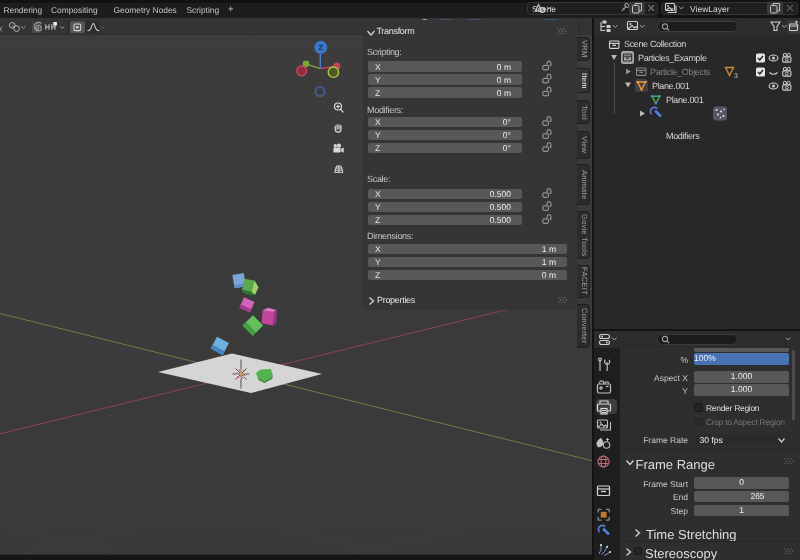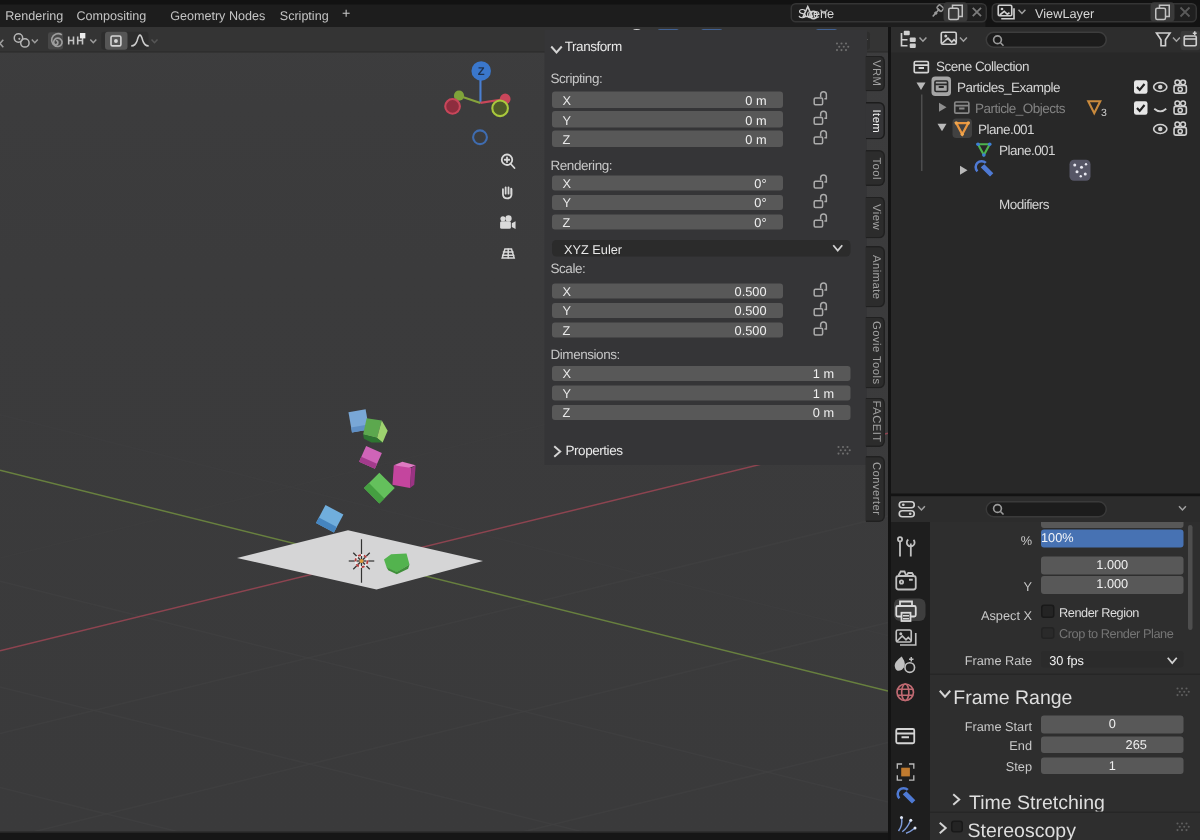--- a/index.html
+++ b/index.html
@@ -294,39 +294,33 @@
         </div>
       <div class="nfield" style="top:54px;">
           <span class="ax">Y</span>
           <span class="val">0 m</span>
         </div>
       <div class="nfield" style="top:67px;">
           <span class="ax">Z</span>
           <span class="val">0 m</span>
         </div>
 
-      <div class="nlabel" style="top:85px;">Rendering:</div>
+      <div class="nlabel" style="top:85px;">Modifiers:</div>
       <div class="nfield" style="top:96.5px;">
           <span class="ax">X</span>
           <span class="val">0°</span>
         </div>
       <div class="nfield" style="top:109.5px;">
           <span class="ax">Y</span>
           <span class="val">0°</span>
         </div>
       <div class="nfield" style="top:122.5px;">
           <span class="ax">Z</span>
           <span class="val">0°</span>
         </div>
-      <div class="abs" style="left:5px;top:139.5px;width:199px;height:11px;background:#2b2b2b;border-radius:3px;">
-        <div class="txt" style="left:8px;top:1px;font-size:8.5px;color:#e9e9e9;">XYZ Euler</div>
-        <svg class="abs" style="right:4px;top:2.5px" width="9" height="7" viewBox="0 0 9 7">
-            <path d="M 1.5 1.5 L 4.5 5 L 7.5 1.5" fill="none" stroke="#d0d0d0" stroke-width="1.2"></path>
-          </svg>
-      </div>
 
       <div class="nlabel" style="top:153.5px;">Scale:</div>
       <div class="nfield" style="top:168.5px;">
           <span class="ax">X</span>
           <span class="val">0.500</span>
         </div>
       <div class="nfield" style="top:181.5px;">
           <span class="ax">Y</span>
           <span class="val">0.500</span>
         </div>
@@ -639,28 +633,28 @@
     <div class="abs" id="pr-body" style="left:26px;top:17px;width:180px;height:212px;">
       <style>
         .plabel { position:absolute; font-size:8.5px; color:#c8c8c8; text-align:right; width:60px; left:8px; }
         .pfield { position:absolute; left:74px; width:95px; height:11.5px; background:#585858; border-radius:2px;
                   font-size:8.5px; color:#efefef; text-align:center; line-height:11.5px; }
         .phead  { position:absolute; font-size:13px; color:#dedede; }
       </style>
       <div class="abs" style="left:74px;top:0px;width:95px;height:3.5px;background:#585858;border-radius:0 0 2px 2px;"></div>
       <div class="abs" style="left:74px;top:5px;width:95px;height:11.5px;background:#4772b3;border-radius:2px;font-size:8.5px;color:#f2f4f8;line-height:11.5px;">100%</div>
       <div class="plabel" style="top:6.5px;">%</div>
-      <div class="plabel" style="top:24.5px;margin-top:32px;">Aspect X</div>
+      <div class="plabel" style="top:24.5px;">Aspect X</div>
       <div class="pfield" style="top:23px;">1.000</div>
       <div class="plabel" style="top:37.5px;">Y</div>
       <div class="pfield" style="top:36px;">1.000</div>
       <div class="abs" style="left:74px;top:55px;width:8.5px;height:8.5px;background:#242424;border:1px solid #191919;border-radius:2px;"></div>
       <div class="txt" style="left:86px;top:54.5px;font-size:8.5px;color:#dedede;letter-spacing:-0.3px;">Render Region</div>
       <div class="abs" style="left:74px;top:69.5px;width:8.5px;height:8.5px;background:#2a2a2a;border:1px solid #232323;border-radius:2px;"></div>
-      <div class="txt" style="left:86px;top:69px;font-size:8.5px;color:#757575;letter-spacing:-0.3px;">Crop to Render Plane</div>
+      <div class="txt" style="left:86px;top:69px;font-size:8.5px;color:#757575;letter-spacing:-0.3px;">Crop to Aspect Region</div>
       <div class="plabel" style="top:87px;">Frame Rate</div>
       <div class="abs" style="left:74px;top:85.5px;width:95px;height:11.5px;background:#2b2b2b;border-radius:2px;">
         <div class="txt" style="left:5.5px;top:1.2px;font-size:8.5px;color:#efefef;">30 fps</div>
         <svg class="abs" style="right:3px;top:3px" width="9" height="7" viewBox="0 0 9 7">
             <path d="M 1.5 1.5 L 4.5 5 L 7.5 1.5" fill="none" stroke="#d0d0d0" stroke-width="1.2"></path>
           </svg>
       </div>
       <div class="abs" style="left:0;top:101px;width:180px;height:1px;background:#262626;"></div>
       <svg class="abs" style="left:4px;top:110px" width="12" height="10" viewBox="0 0 12 10">
           <path d="M 2.5 2.5 L 6 6.5 L 9.5 2.5" fill="none" stroke="#d4d4d4" stroke-width="1.3"></path>

